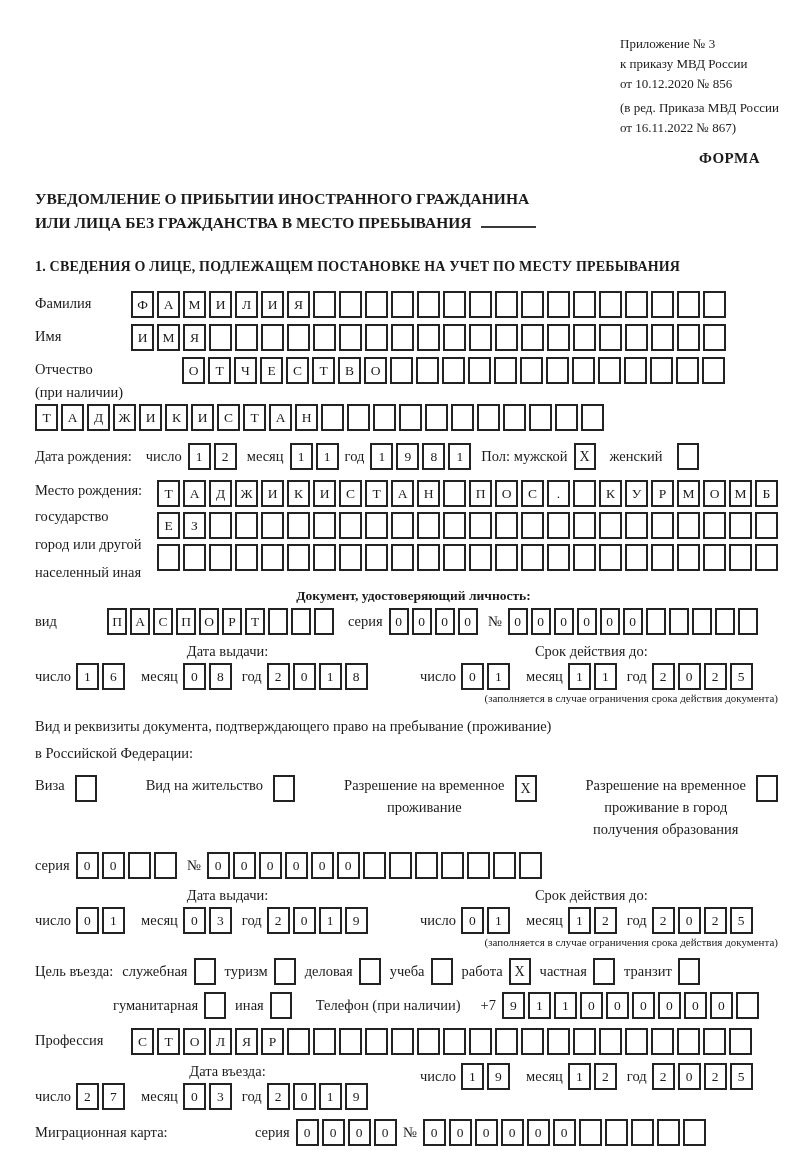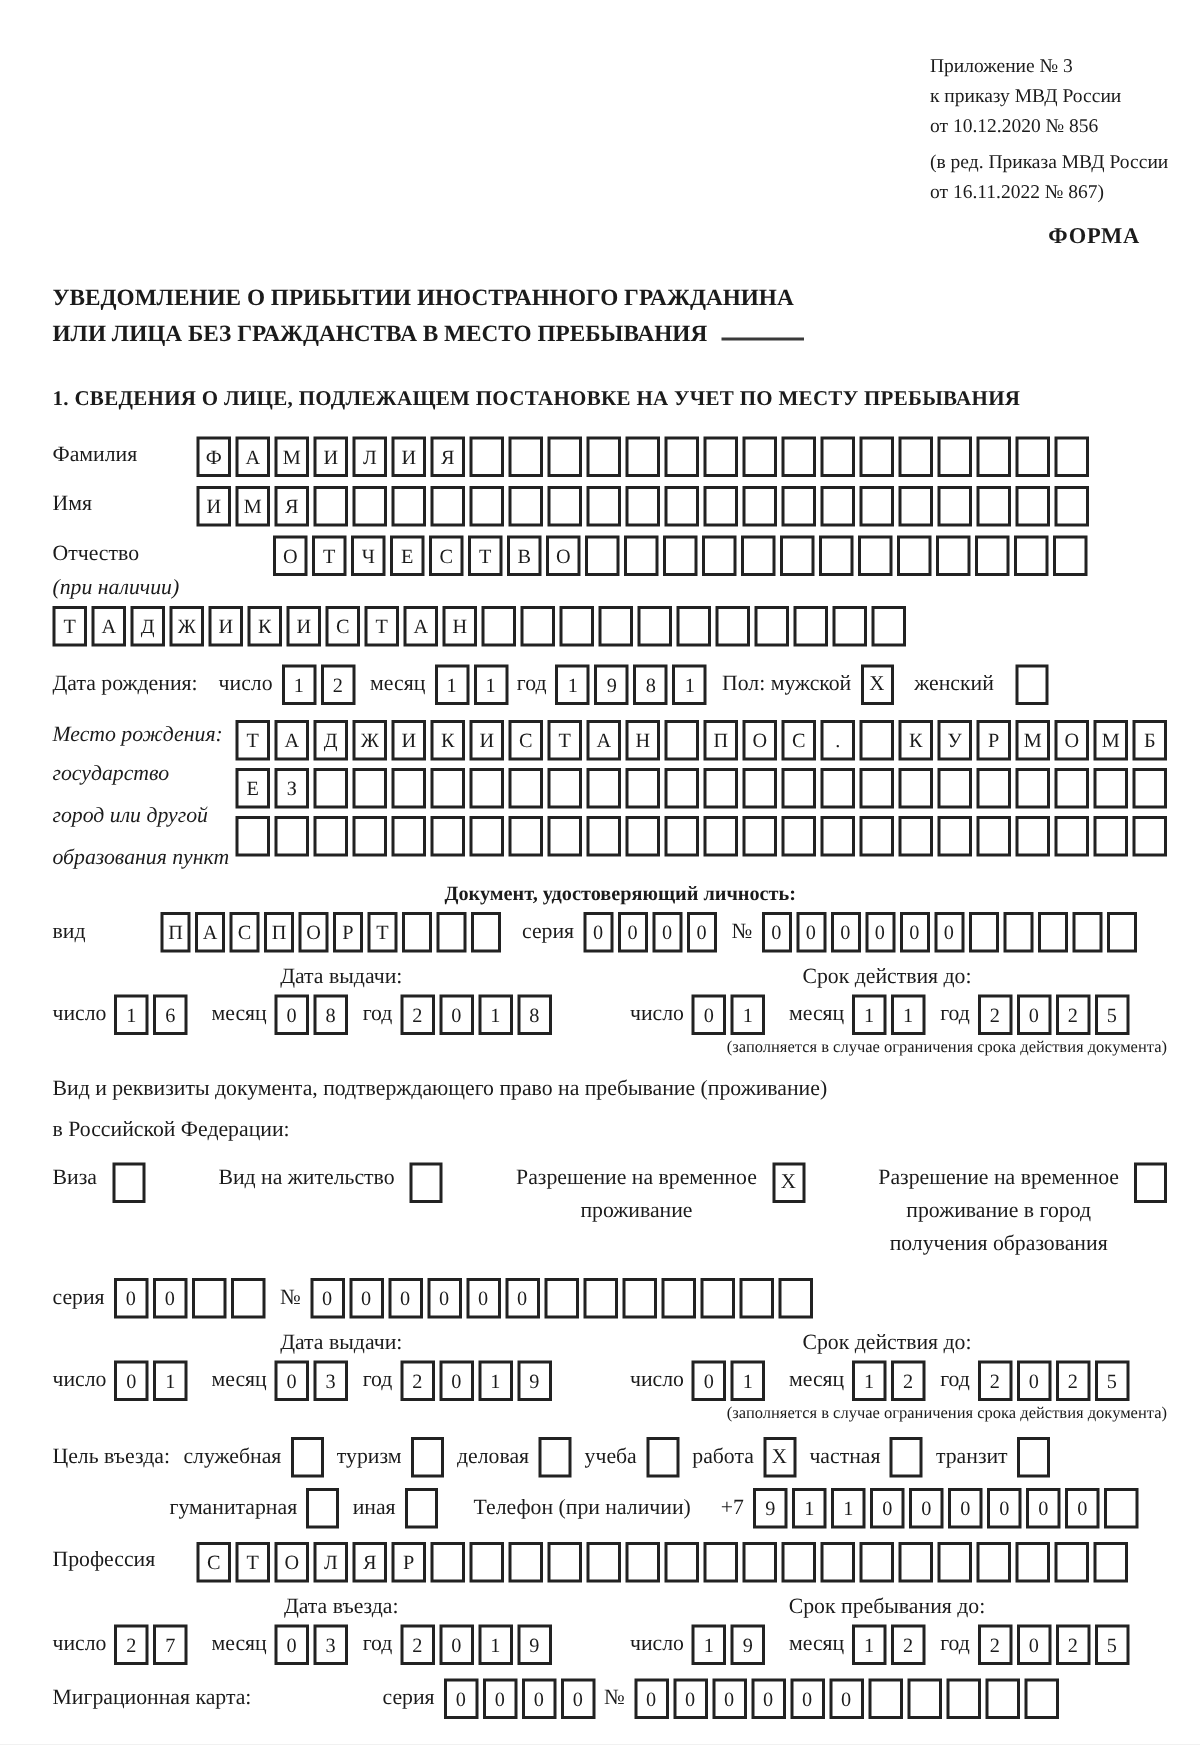--- a/index.html
+++ b/index.html
@@ -13,21 +13,21 @@
   .appendix{margin-left:585px;font-size:13px;line-height:20px;}
   .appendix .grp2{margin-top:4px;}
   .forma{margin-top:12px;text-align:right;padding-right:32px;font-weight:bold;font-size:15px;letter-spacing:.5px;}
   
   .title{margin-top:20px;text-align:left;font-weight:bold;font-size:15.5px;line-height:24px;}
   .blankline{display:inline-block;width:55px;border-bottom:2px solid #3a3a3a;margin-left:10px;vertical-align:baseline;}
   .sec{margin-top:24px;font-weight:bold;font-size:14px;letter-spacing:.2px;}
   
   .row{display:flex;align-items:flex-start;margin-top:6px;}
   .lbl{font-size:14.5px;line-height:25px;flex:0 0 auto;}
-  .sub{line-height:20px;font-style:italic;}
+  .sub{line-height:20px;}
   .w96{width:96px;} .w147{width:147px;} .w130{width:130px;} .w122{width:122px;} .w170{width:178px;}
   .cells{display:flex;gap:3px;flex:0 0 auto;}
   .cell{
     box-sizing:content-box;width:19px;height:23px;border:2px solid #222;
     display:inline-flex;align-items:center;justify-content:center;
     font-size:13.5px;background:#fff;flex:0 0 auto;
   }
   .xs .cell{width:16px;}
   .checkbox{
     box-sizing:content-box;width:18px;height:23px;border:2px solid #222;
@@ -225,21 +225,21 @@
     <span class="checkbox ml6">X</span>
     <span class="lbl ml14">женский</span>
     <span class="checkbox ml14"></span>
   </div>
 
   <div class="row" style="margin-top:10px">
     <div class="w122">
       <div class="lbl sub">Место рождения:</div>
       <div class="lbl sub" style="margin-top:6px">государство</div>
       <div class="lbl sub" style="margin-top:8px">город или другой</div>
-      <div class="lbl sub" style="margin-top:8px">образования пункт</div>
+      <div class="lbl sub" style="margin-top:8px">населенный иная</div>
     </div>
     <div class="rows3">
       <div class="cells">
           <span class="cell">Т</span>
           <span class="cell">А</span>
           <span class="cell">Д</span>
           <span class="cell">Ж</span>
           <span class="cell">И</span>
           <span class="cell">К</span>
           <span class="cell">И</span>
@@ -592,21 +592,20 @@
         <span class="lbl">год</span>
         <span class="cells">
             <span class="cell">2</span>
             <span class="cell">0</span>
             <span class="cell">1</span>
             <span class="cell">9</span>
           </span>
       </div>
     </div>
     <div class="dcol">
-      <div class="dlbl">Срок пребывания до:</div>
       <div class="dg">
         <span class="lbl">число</span>
         <span class="cells">
             <span class="cell">1</span>
             <span class="cell">9</span>
           </span>
         <span class="lbl ml6">месяц</span>
         <span class="cells">
             <span class="cell">1</span>
             <span class="cell">2</span>

